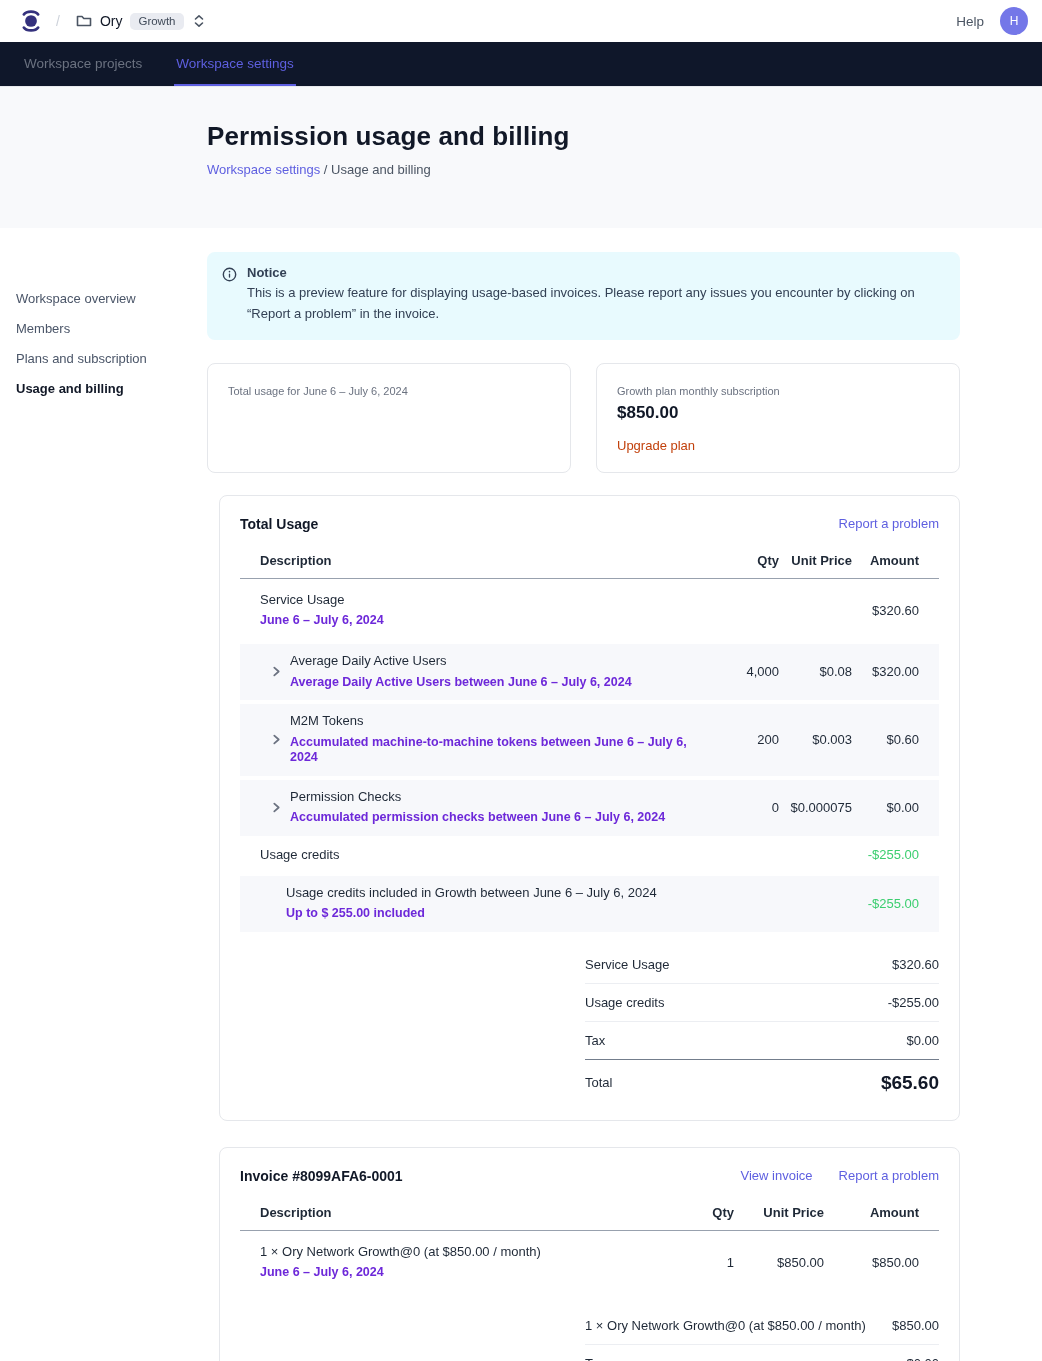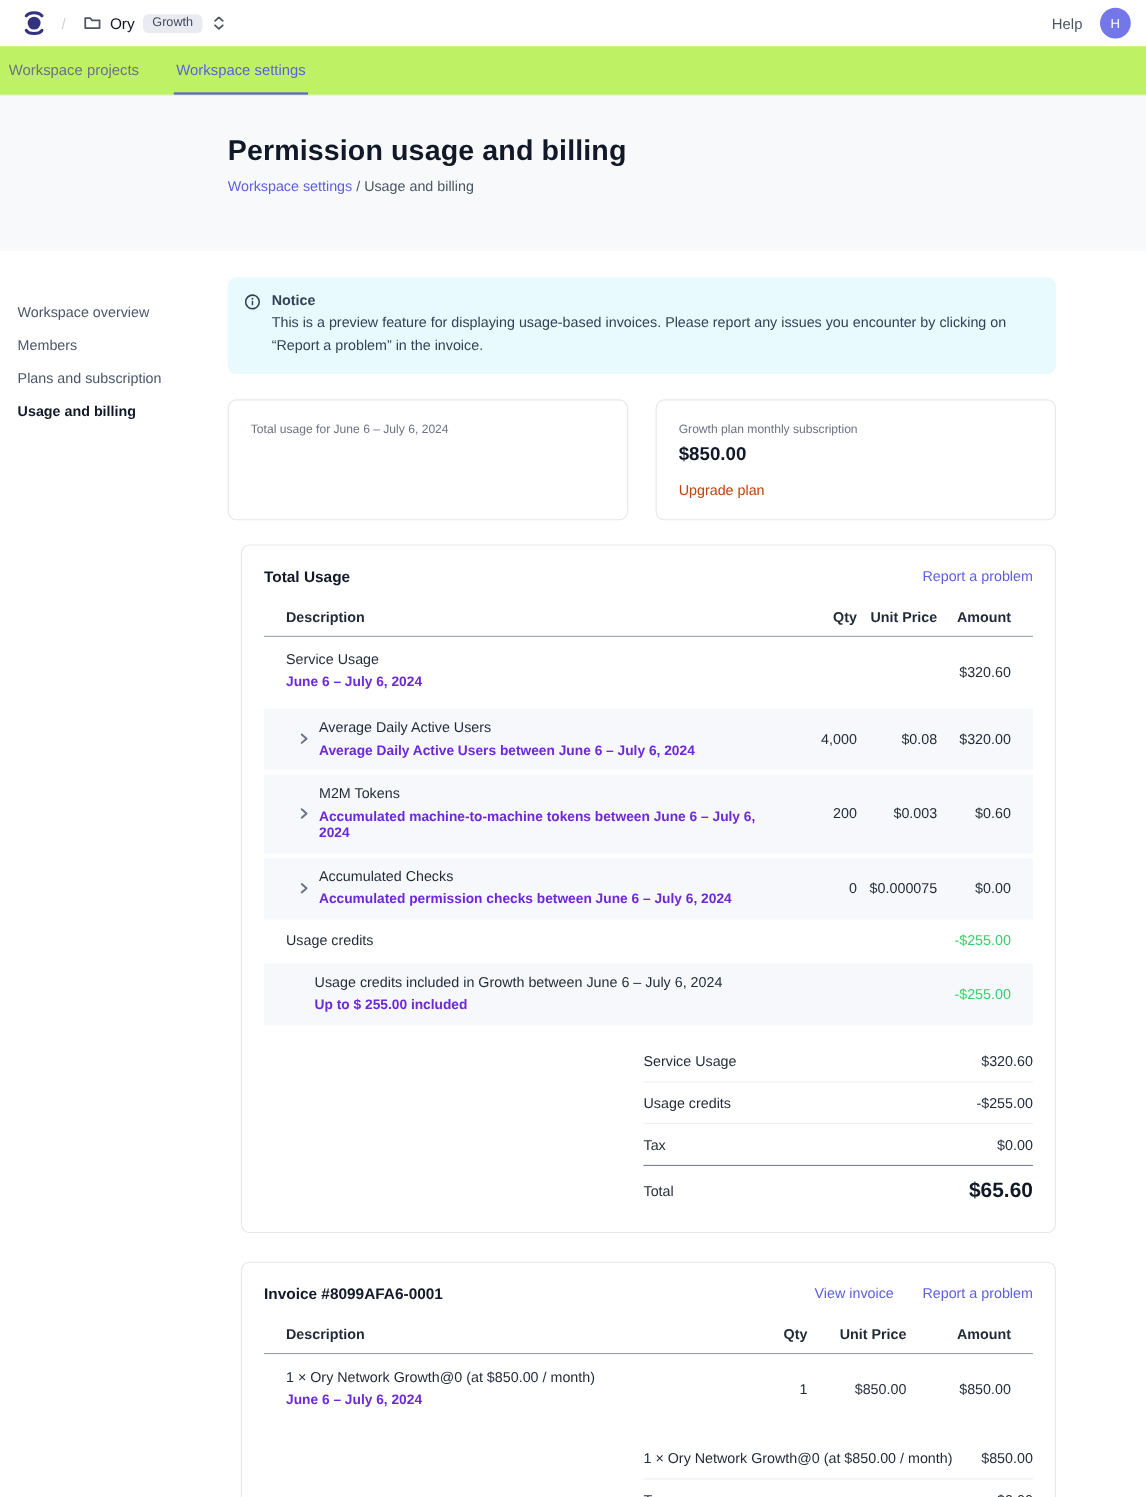--- a/index.html
+++ b/index.html
@@ -20,35 +20,35 @@
   .ws-name { font-size:14px; font-weight:500; color:#111827; margin-right:8px; }
   .plan-badge { background:#e9ebf1; color:#404a59; font-size:11.5px; font-weight:500;
     padding:2.5px 8px; border-radius:5px; }
   .selector-ic { width:14px; height:16px; margin-left:8px; display:block; cursor:pointer; }
   .topbar-spacer { flex:1; }
   .help-link { color:#4b5563; font-size:13.5px; margin-right:16px; }
   .avatar { width:28px; height:28px; border-radius:50%; background:#7477e8; color:#fff;
     font-size:12px; font-weight:500; display:flex; align-items:center; justify-content:center; cursor:pointer; }
 
   
-  .tabsbar { height:45px; display:flex; align-items:stretch; padding:0 6px; gap:30px;
-    border-bottom:1px solid #e8eaee; background:#bef264; }
+  .tabsbar { height:45px; display:flex; align-items:stretch; padding:0 22px; gap:30px;
+    border-bottom:1px solid #e8eaee; background:#0f172a; }
   .tab { display:flex; align-items:center; font-size:13.5px; color:#6b7280; cursor:pointer;
     border-bottom:2px solid transparent; padding:0 2px; }
   .tab.active { color:#5e5fe0; font-weight:500; border-bottom-color:#5e5fe0; }
 
   
   .hero { height:141px; background:#f8f9fb; padding:34px 0 0 207px; }
   .hero h1 { font-size:26px; font-weight:700; color:#111827; letter-spacing:.1px; }
   .hero .crumbs { margin-top:10px; font-size:13px; color:#4b5563; }
   .hero .crumbs a { color:#5e5fe0; font-weight:500; }
 
   
   .main { position:relative; background:#fff; }
-  .sidebar { position:absolute; left:16px; top:23px; width:180px; }
+  .sidebar { position:absolute; left:16px; top:38px; width:180px; }
   .side-item { font-size:13px; color:#4a5568; margin-bottom:13px; cursor:pointer; line-height:1; padding:2px 0; }
   .side-item.active { color:#111827; font-weight:700; }
   .content { margin-left:207px; width:753px; padding-bottom:16px; }
 
   
   .notice { margin-top:24px; background:#e8fafe; border-radius:8px; padding:13px 16px 15px 15px;
     display:flex; gap:10px; color:#334155; }
   .notice .info-ic { width:15px; height:15px; flex:none; margin-top:2px; }
   .notice .n-title { font-weight:700; font-size:13px; }
   .notice .n-body { font-size:13px; line-height:1.6; margin-top:3px; max-width:700px; }
@@ -227,21 +227,21 @@
           <div class="c-unit">$0.003</div>
           <div class="c-amt">$0.60</div>
         </div>
 
         <div class="trow shaded">
           <div class="c-desc">
             <svg class="chev icon-stroke" viewBox="0 0 10 10">
                 <path d="M3 1.5 L7 5 L3 8.5" stroke="#6b7280"></path>
               </svg>
             <div>
-              <div class="row-title">Accumulated Checks</div>
+              <div class="row-title">Permission Checks</div>
               <div class="row-sub">Accumulated permission checks between June 6 – July 6, 2024</div>
             </div>
           </div>
           <div class="c-qty">0</div>
           <div class="c-unit">$0.000075</div>
           <div class="c-amt">$0.00</div>
         </div>
 
         <div class="trow credit">
           <div class="c-desc">

